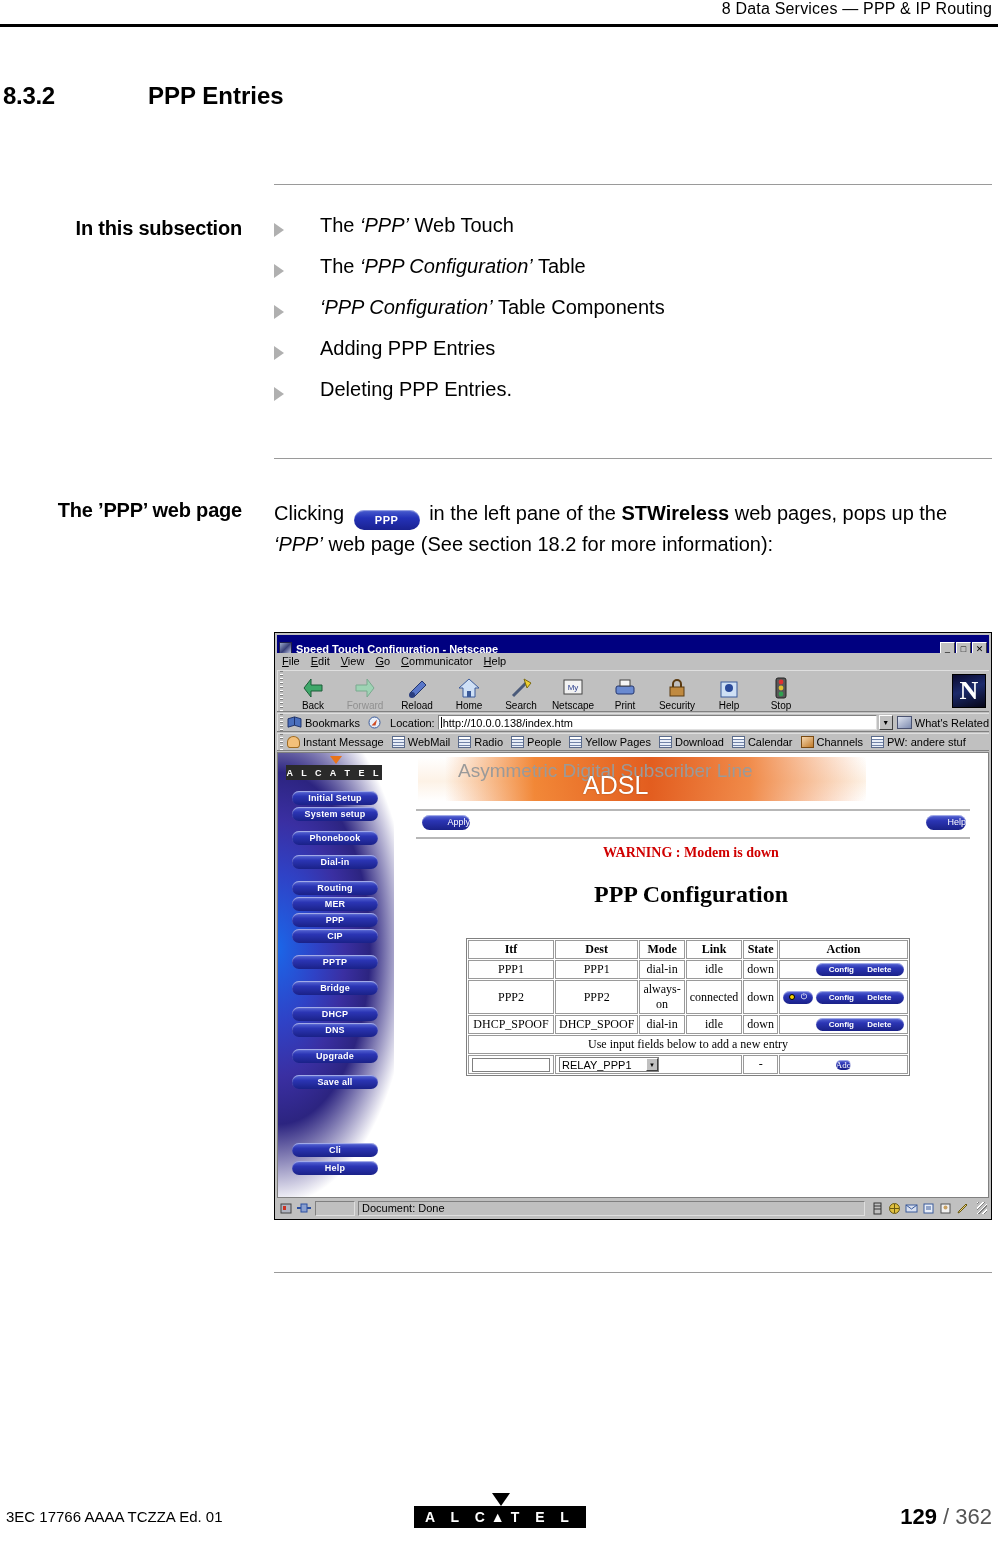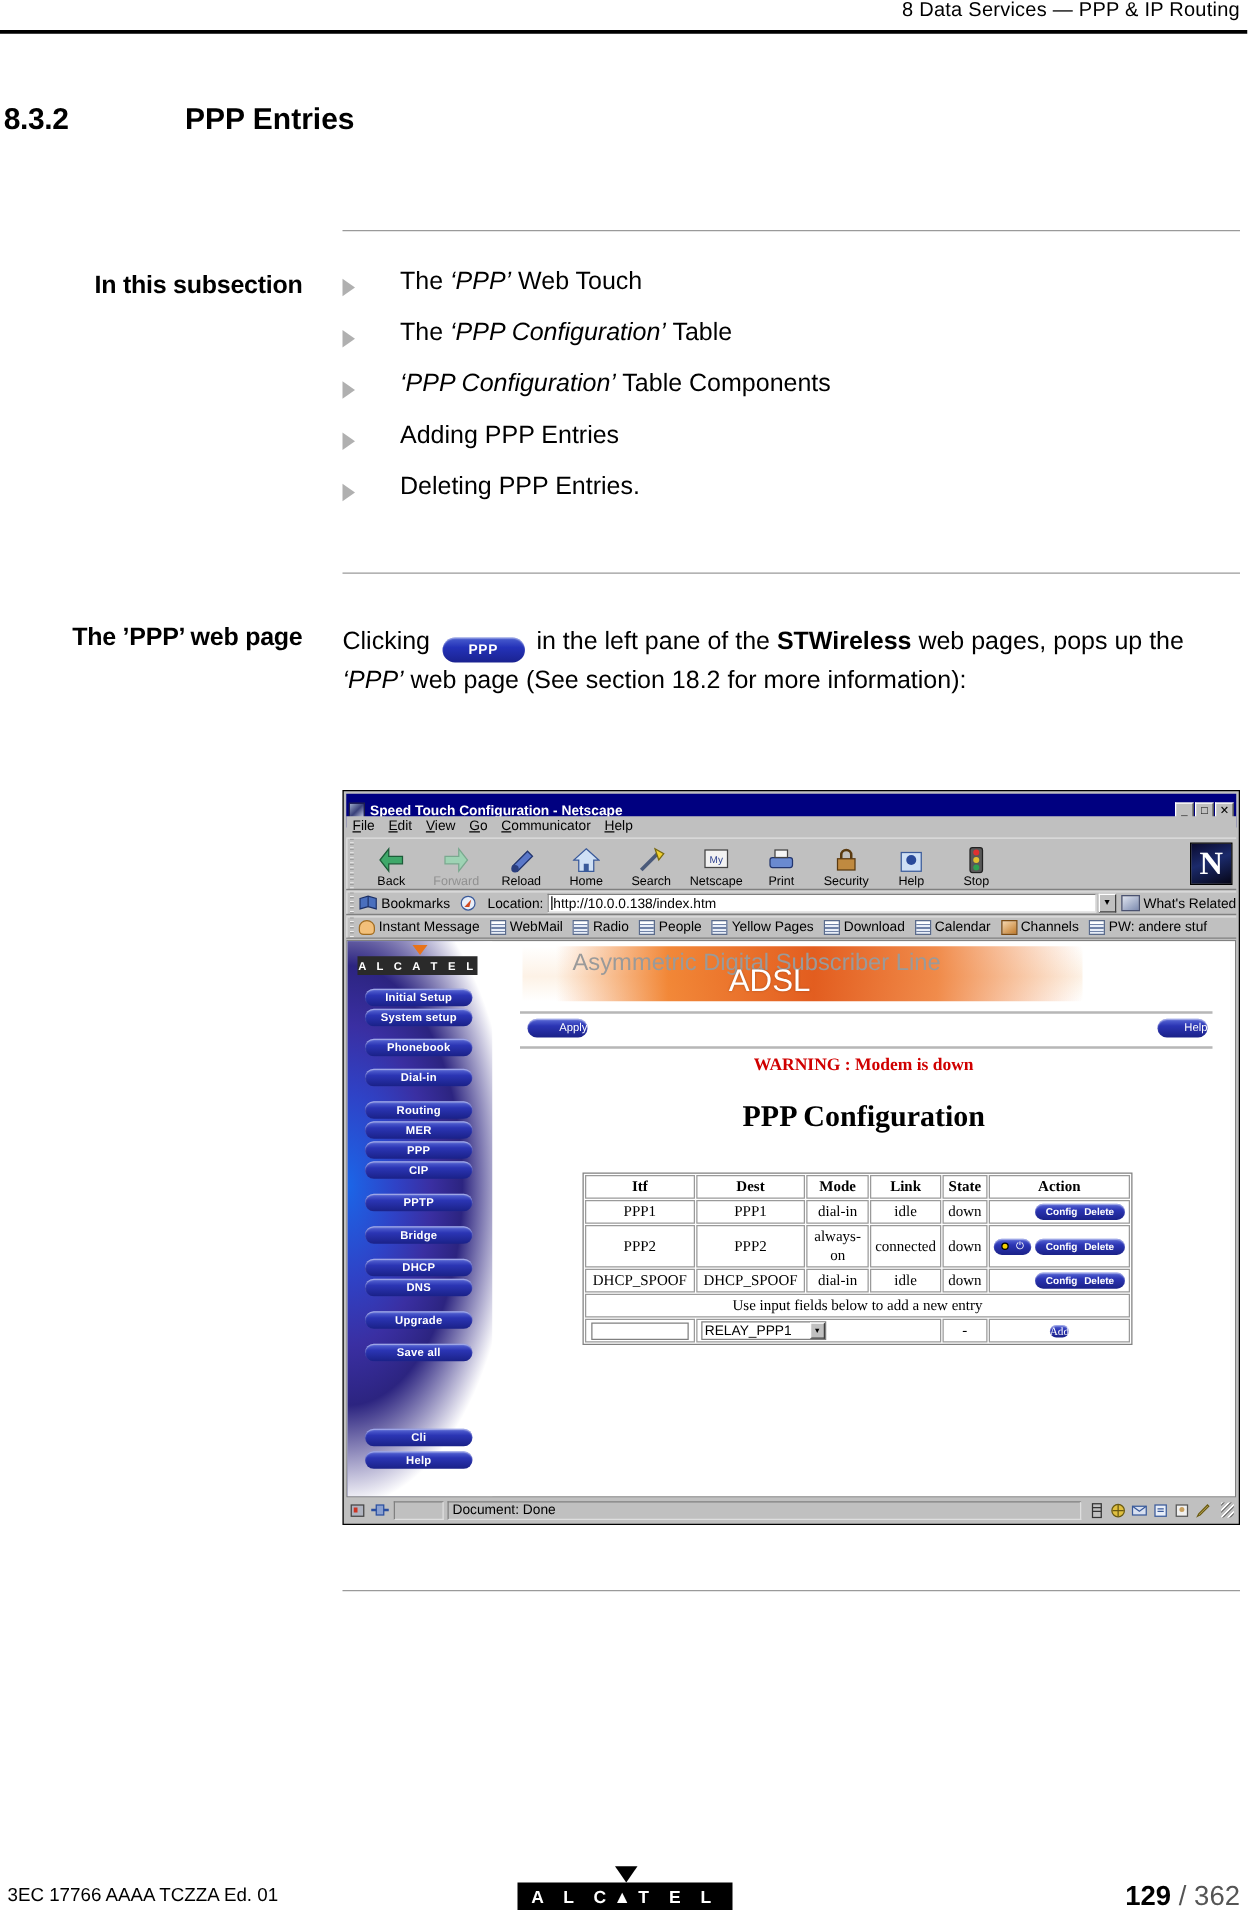--- a/index.html
+++ b/index.html
@@ -257,21 +257,21 @@
   }
   table.ppp th { font-weight:bold; }
   td.c-itf   { width:90px; }
   td.c-dest  { width:92px; }
   td.c-mode  { width:56px; }
   td.c-link  { width:54px; }
   td.c-state { width:38px; }
   td.c-action{ width:104px; }
   .action-wrap { display:flex; align-items:center; justify-content:flex-end; gap:3px; }
   .cfgpill {
-    width:72px; height:13px; border-radius:7px; font-size:8px; line-height:13px;
+    width:88px; height:13px; border-radius:7px; font-size:8px; line-height:13px;
     display:flex; align-items:center; justify-content:space-around; padding:0 6px;
     color:#fff; font-weight:bold; font-family:"Liberation Sans",sans-serif;
     background: linear-gradient(to bottom,#5a6ad8 0%,#2b35b4 38%,#1a2188 100%);
     box-shadow: inset 0 1px 1px rgba(255,255,255,.5);
   }
   .pwrpill {
     width:30px; height:13px; border-radius:7px;
     background: linear-gradient(to bottom,#5a6ad8 0%,#2b35b4 38%,#1a2188 100%);
     box-shadow: inset 0 1px 1px rgba(255,255,255,.5);
     display:flex; align-items:center; justify-content:space-around; padding:0 3px;

